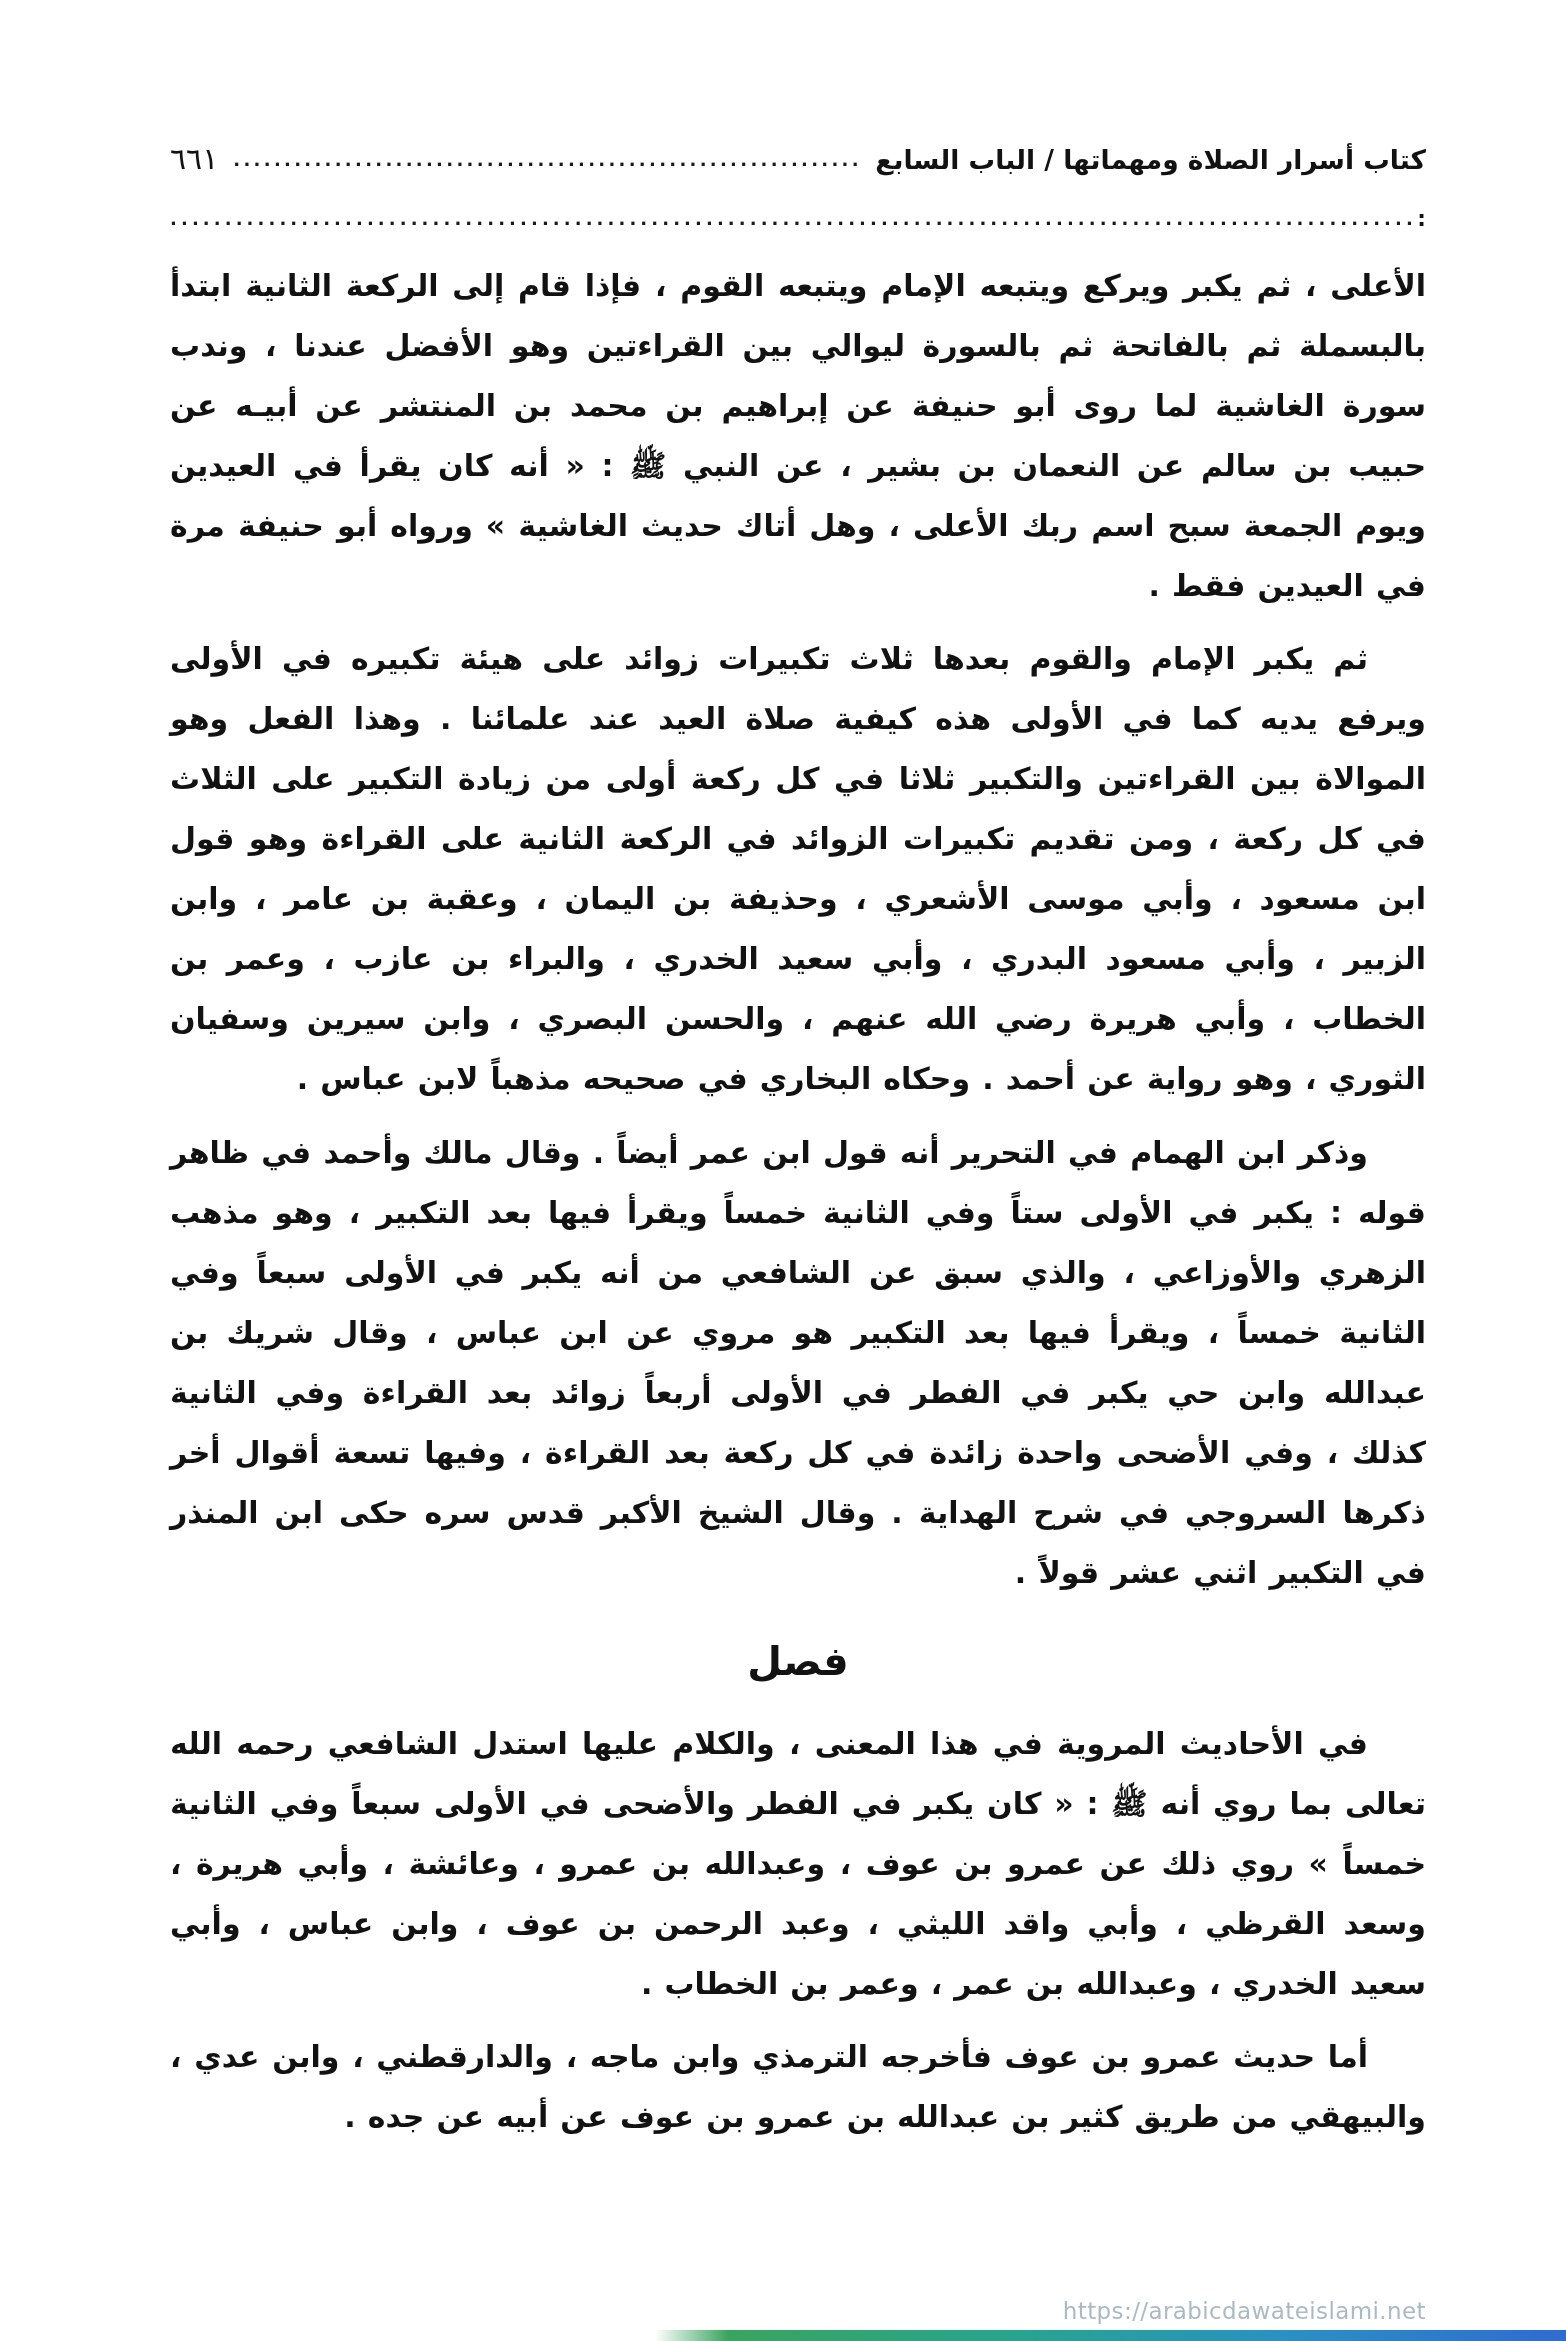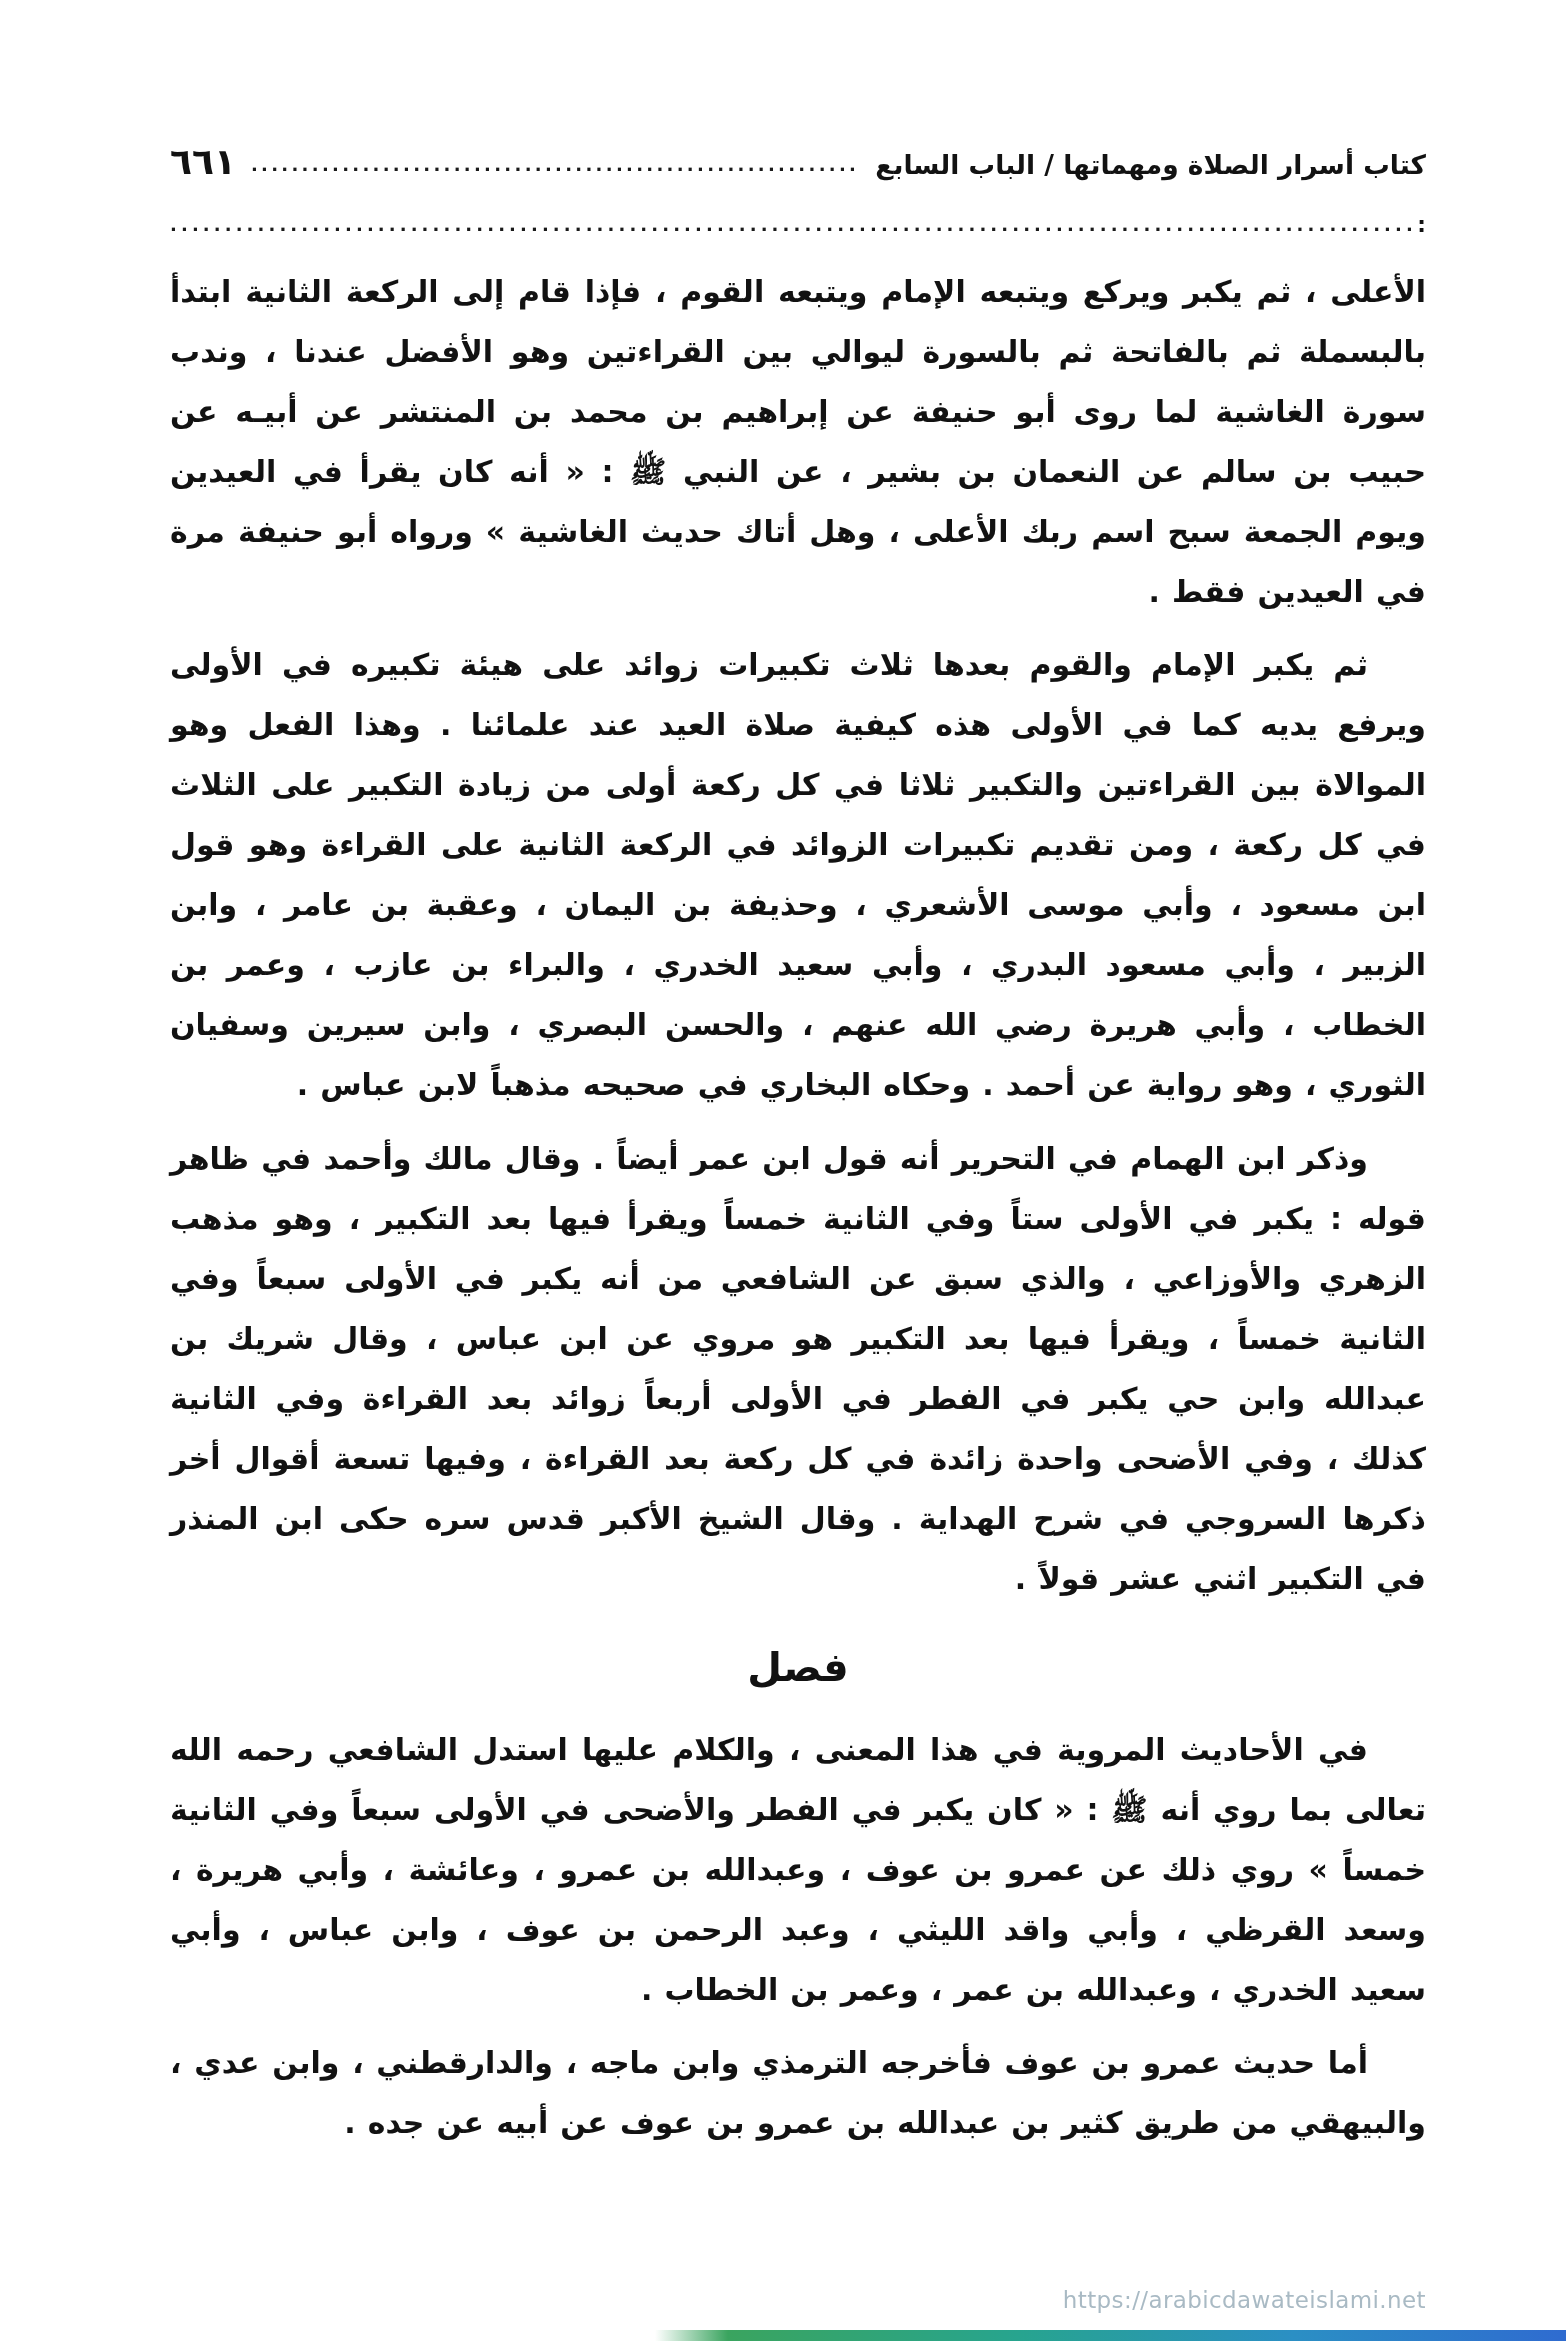--- a/index.html
+++ b/index.html
@@ -42,22 +42,22 @@
     white-space: nowrap;
     direction: ltr;
     font-size: 18px;
     font-weight: 700;
     letter-spacing: 3.3px;
     margin: 0 15px;
     color: #1a1a1a;
     transform: translateY(-3.3px);
   }
   .h-num {
-    font-size: 36px;
-    font-weight: 700;
+    font-size: 30px;
+    font-weight: 400;
     white-space: nowrap;
   }
   
   .sep {
     display: flex;
     align-items: center;
     direction: rtl;
     margin-bottom: 25px;
   }
   .sep-colon {
@@ -90,21 +90,21 @@
   .section-heading {
     margin: 35px 0 30px 0;
     text-align: center;
     font-size: 40px;
     font-weight: 700;
   }
   
   .watermark {
     position: absolute;
     right: 141px;
-    bottom: 29px;
+    bottom: 18px;
     direction: ltr;
     font-size: 23px;
     font-weight: 400;
     color: #a9bac4;
     letter-spacing: 0.4px;
   }
   
   .footer-bar {
     position: absolute;
     right: 0;

